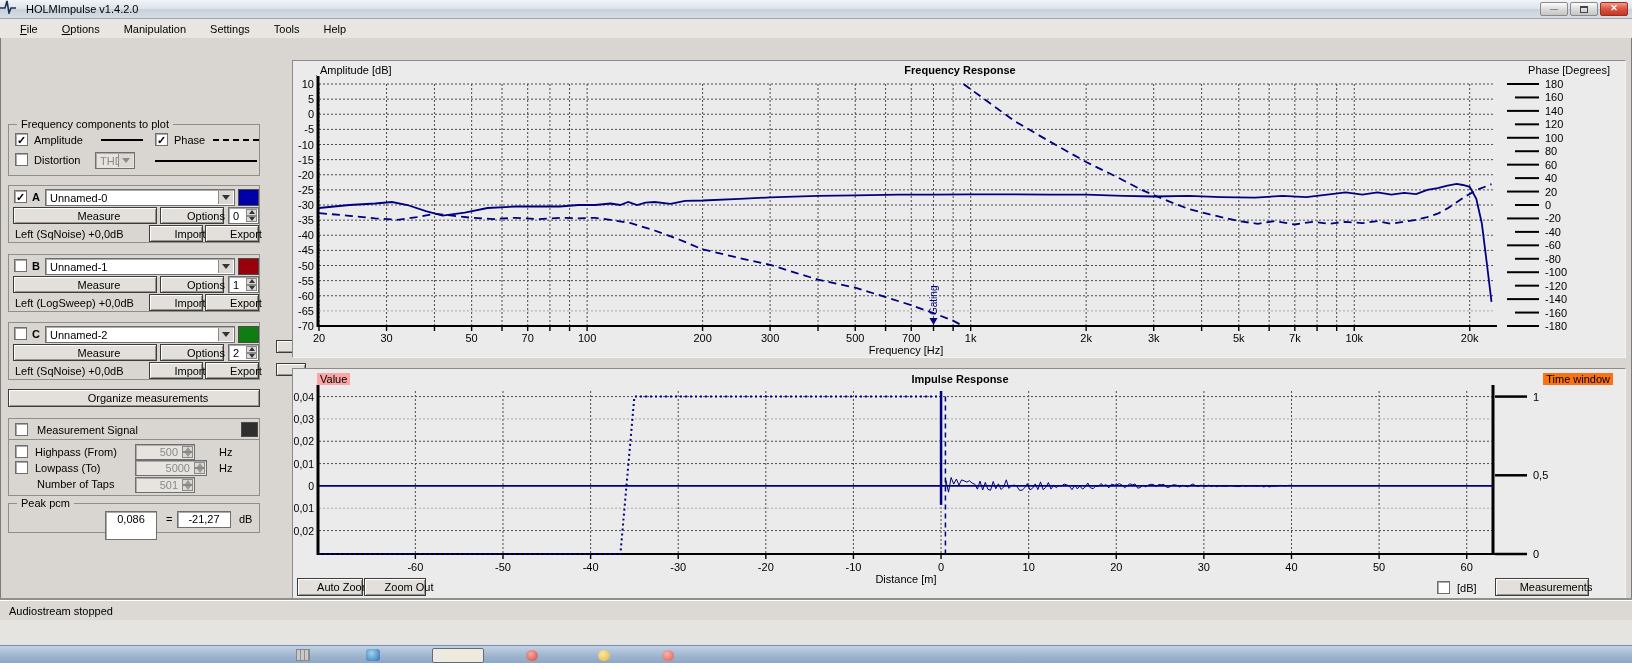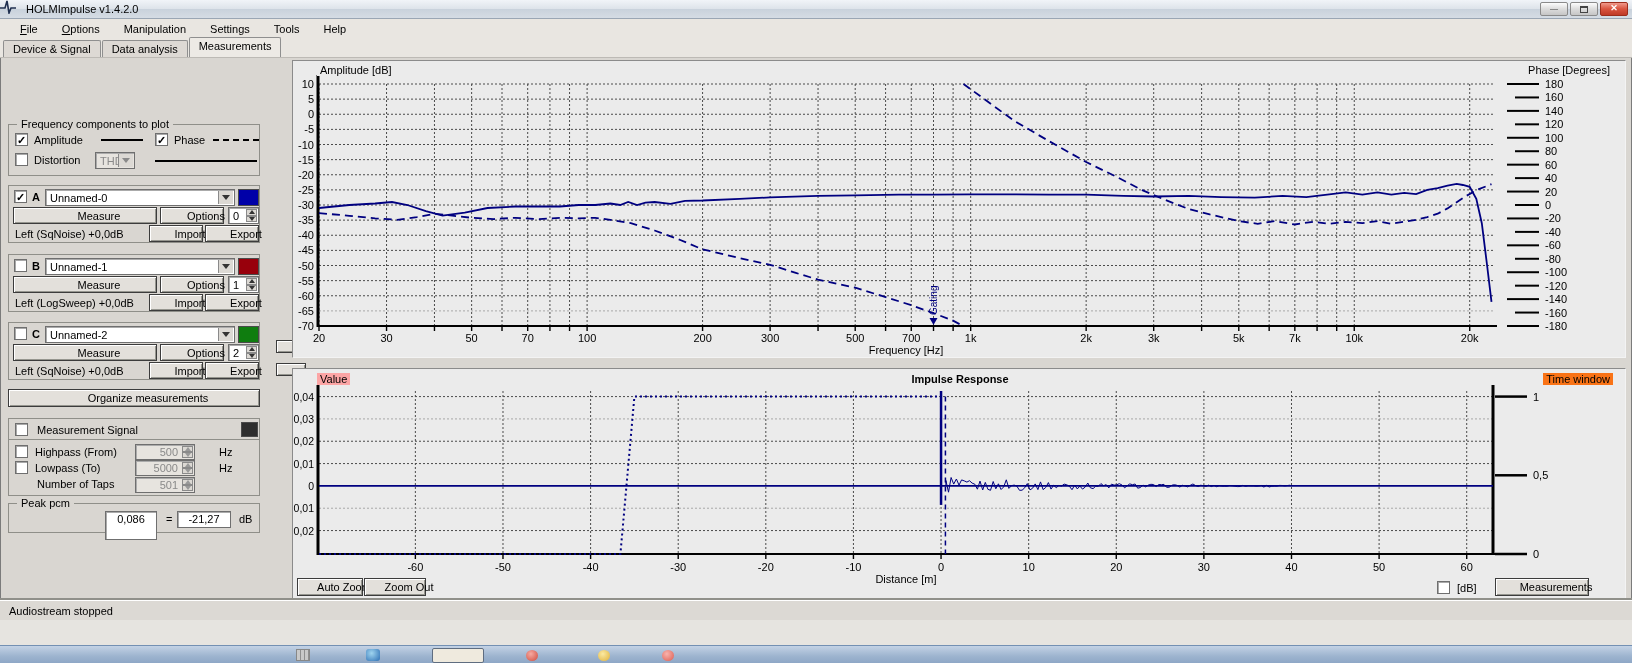--- a/index.html
+++ b/index.html
@@ -64,25 +64,20 @@
   </div>
 
   <div class="abs menubar" id="menubar">
       <span class="menu-item"><u>F</u>ile</span>
       <span class="menu-item"><u>O</u>ptions</span>
       <span class="menu-item">Manipulation</span>
       <span class="menu-item">Settings</span>
       <span class="menu-item">Tools</span>
       <span class="menu-item">Help</span>
     </div>
-  <div class="abs tabbar" id="tabbar">
-      <div class="tab">Device &amp; Signal</div>
-      <div class="tab">Data analysis</div>
-      <div class="tab active">Measurements</div>
-    </div>
 
   <div class="abs" id="sidebar" style="left:0;top:58px;width:270px;height:542px;">
 
     <div class="abs gbox" style="left:8px;top:66px;width:252px;height:52px;">
       <span class="legend" style="left:8px;">Frequency components to plot</span>
       <span class="abs cb" style="left:6px;top:8px;">✓</span>
       <span class="abs" style="left:25px;top:9px;">Amplitude</span>
       <span class="abs line-solid" style="left:92px;top:14px;width:42px;"></span>
       <span class="abs cb" style="left:146px;top:8px;">✓</span>
       <span class="abs" style="left:165px;top:9px;">Phase</span>
@@ -201,21 +196,21 @@
               <span class="tri-up-s" style="border-bottom-color:#999;"></span>
             </span>
             <span class="sb">
               <span class="tri-dn-s" style="border-top-color:#999;"></span>
             </span>
           </span>
       </div>
       <span class="abs" style="left:210px;top:6px;">Hz</span>
       <span class="abs cb" style="left:6px;top:21px;"></span>
       <span class="abs" style="left:26px;top:22px;">Lowpass (To)</span>
-      <div class="abs field dis" style="left:126px;top:20px;width:60px;height:16px;">
+      <div class="abs field dis" style="left:126px;top:20px;width:72px;height:16px;">
         <span style="position:absolute;right:16px;top:1px;">5000</span>
         <span class="spincol">
             <span class="sb">
               <span class="tri-up-s" style="border-bottom-color:#999;"></span>
             </span>
             <span class="sb">
               <span class="tri-dn-s" style="border-top-color:#999;"></span>
             </span>
           </span>
       </div>
@@ -401,20 +396,21 @@
         <line x1="1222" y1="251.55555555555554" x2="1246" y2="251.55555555555554" stroke="#000" stroke-width="2"></line>
         <text x="1252" y="255.55555555555554" text-anchor="start" font-size="11">-160</text>
         <line x1="1214" y1="265" x2="1246" y2="265" stroke="#000" stroke-width="2"></line>
         <text x="1252" y="269" text-anchor="start" font-size="11">-180</text>
         <polyline points="26.0,147.0 56.4,144.0 82.1,142.5 99.0,141.0 114.4,144.0 132.9,150.1 149.6,154.6 171.8,151.6 194.5,147.0 222.3,145.5 246.2,145.5 267.0,145.5 285.6,144.0 302.2,144.0 317.4,142.5 327.2,144.0 335.2,141.0 344.1,144.0 352.5,141.6 361.6,141.0 377.5,142.8 392.0,139.8 409.6,139.5 446.7,137.9 477.1,136.4 525.0,134.9 562.2,134.3 605.9,133.7 640.5,133.7 677.7,133.4 721.4,133.4 756.0,133.7 793.1,133.7 830.3,134.9 860.7,135.5 895.6,134.9 928.2,136.1 961.7,136.7 989.5,134.9 1013.3,136.1 1034.2,133.7 1052.7,131.3 1069.4,133.7 1084.5,131.3 1098.4,133.7 1111.2,131.9 1123.1,133.1 1134.3,128.9 1144.7,127.1 1154.5,124.6 1163.7,122.8 1169.9,124.0 1176.7,125.8 1183.3,137.9 1188.8,162.2 1194.1,204.5 1198.5,240.8" fill="none" stroke="#000080" stroke-width="1.8"></polyline>
         <polyline points="26.0,152.1 56.4,154.8 82.1,157.4 104.3,158.8 123.9,156.1 141.5,152.7 161.1,154.8 178.6,156.8 200.5,158.1 222.3,156.8 246.2,158.1 267.0,156.8 285.6,157.4 302.2,156.8 317.4,158.8 337.8,162.2 361.6,169.5 387.3,179.0 409.6,188.4 446.7,197.1 477.1,203.8 502.8,211.9 525.0,218.6 562.2,226.7 592.6,236.1 618.3,244.2 640.5,252.2 660.1,259.6 668.8,264.3" fill="none" stroke="#000080" stroke-width="1.8" stroke-dasharray="8 5"></polyline>
         <polyline points="670.5,23.0 693.6,39.8 721.4,60.0 756.0,80.1 793.1,101.0 823.5,115.8 849.2,129.2 871.4,138.6 895.6,148.0 916.7,153.4 945.8,160.1 964.7,162.8 981.6,160.1 1001.8,163.5 1019.9,160.8 1036.1,162.8 1052.7,160.8 1069.4,162.2 1084.5,160.1 1098.4,162.8 1111.2,160.8 1123.1,158.8 1134.3,156.1 1144.7,152.7 1154.5,147.4 1163.7,141.3 1172.5,135.3 1184.8,128.5 1198.5,123.2" fill="none" stroke="#000080" stroke-width="1.8" stroke-dasharray="8 5"></polyline>
         <path d="M 636.5064060298521 257 L 644.5064060298521 257 L 640.5064060298521 264 Z" fill="#000080"></path>
         <text x="643.5064060298521" y="254" font-size="10" fill="#000080" transform="rotate(-90 643.5064060298521 254)">Gating</text>
       </svg>
+    <div class="abs chart-title" style="left:0;top:3px;width:1334px;">Frequency Response</div>
     <span class="abs" style="left:24px;top:3px;background:#ebebeb;padding:0 3px;">Amplitude [dB]</span>
     <span class="abs" style="right:12px;top:3px;background:#ebebeb;padding:0 3px;">Phase [Degrees]</span>
     <div class="abs" style="left:26px;top:283px;width:1174px;text-align:center;">Frequency [Hz]</div>
   </div>
 
   <div class="abs chart-box" id="chart-imp" style="left:292px;top:368px;width:1334px;height:232px;">
     <svg id="imp-svg" width="1334" height="232" style="position:absolute;left:0;top:0;">
         <line x1="122.3731343283582" y1="22" x2="122.3731343283582" y2="185" stroke="#4a4a4a" stroke-width="1" stroke-dasharray="2 2"></line>
         <line x1="209.98507462686567" y1="22" x2="209.98507462686567" y2="185" stroke="#4a4a4a" stroke-width="1" stroke-dasharray="2 2"></line>
         <line x1="297.5970149253731" y1="22" x2="297.5970149253731" y2="185" stroke="#4a4a4a" stroke-width="1" stroke-dasharray="2 2"></line>

